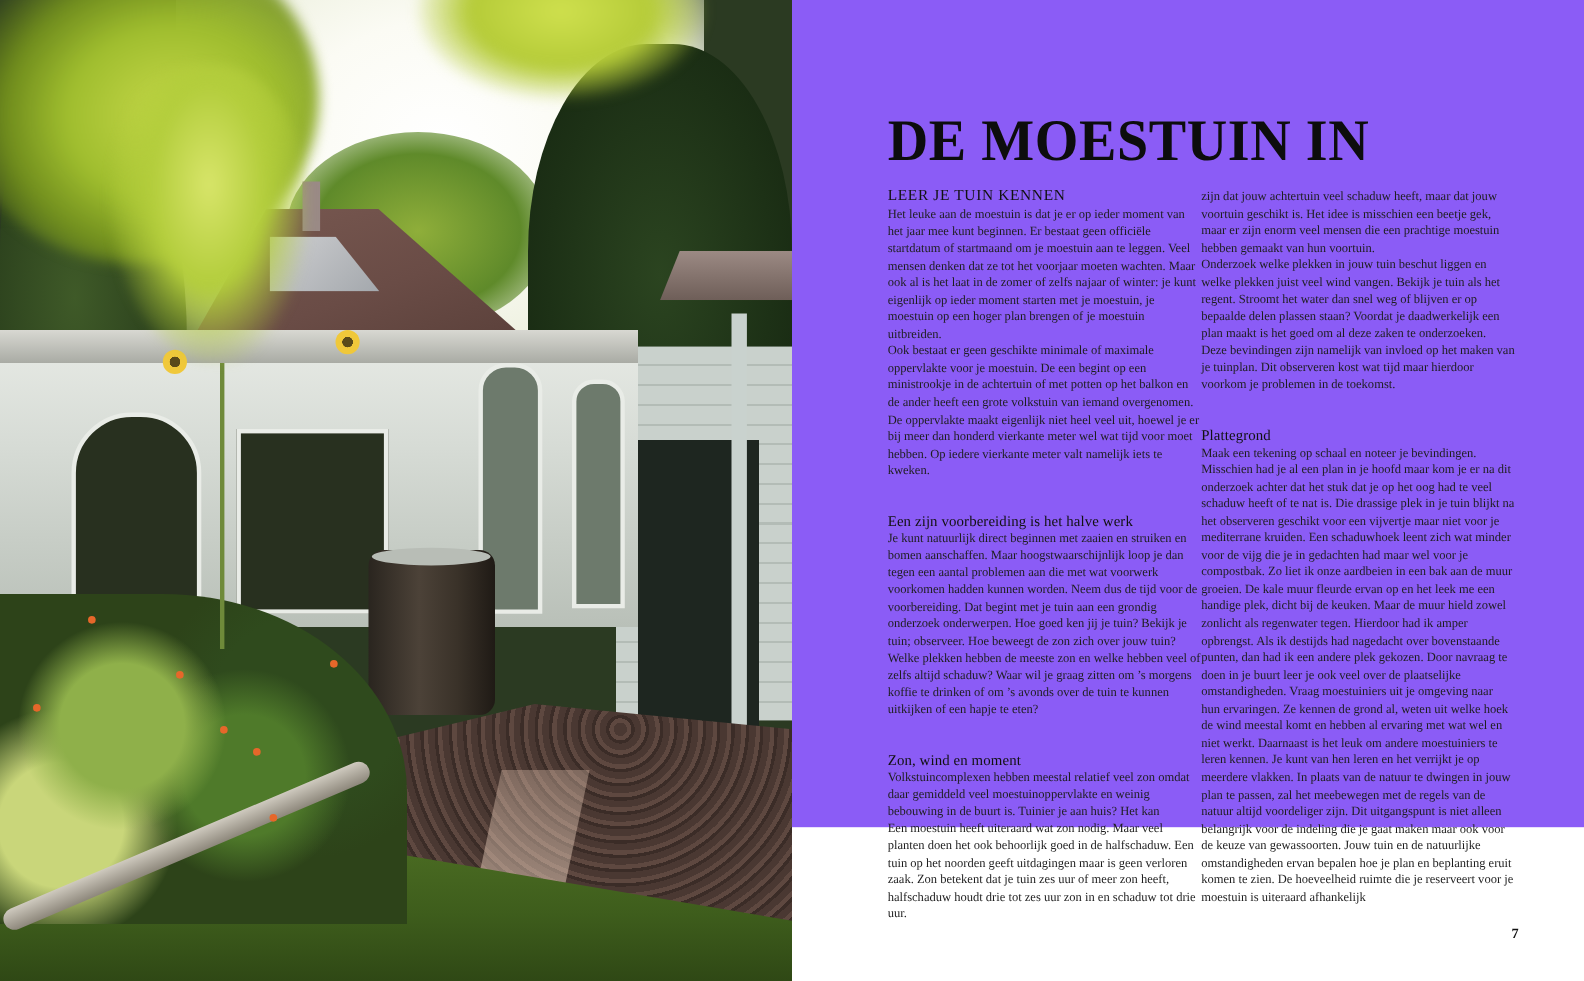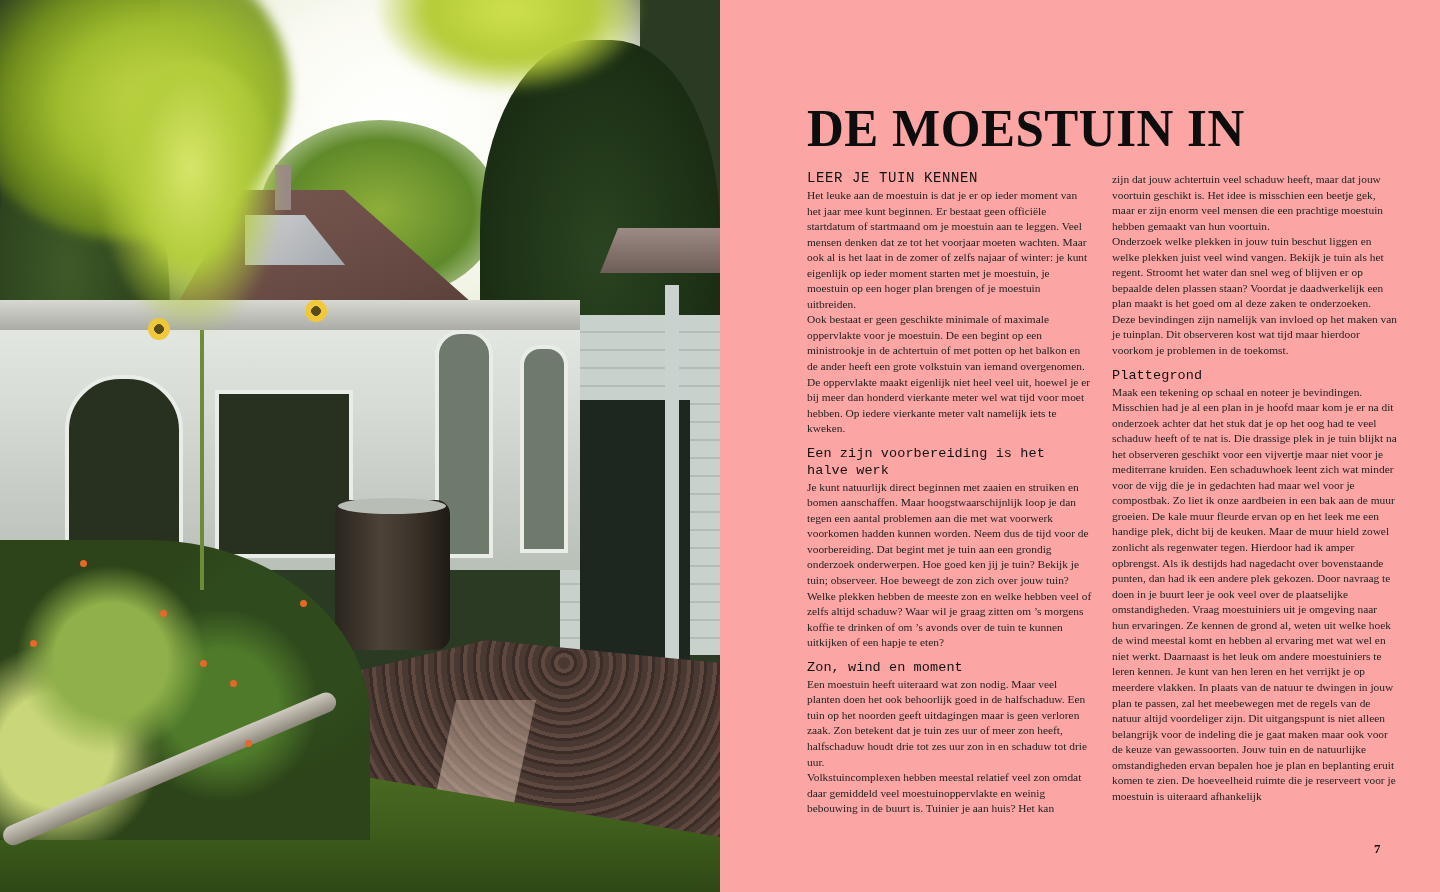--- a/index.html
+++ b/index.html
@@ -82,38 +82,38 @@
       background: radial-gradient(ellipse at 50% 40%, #d8e56a 0%, #b3cd3c 40%, rgba(160,190,50,0) 75%);
       border-radius: 50% 50% 40% 60%; filter: blur(5px); }
     .leaf-blur-3 { left: 380px; top: -70px; width: 260px; height: 160px;
       background: radial-gradient(ellipse at 50% 50%, #cfe04e 0%, #b5cb38 45%, rgba(170,200,60,0) 75%);
       border-radius: 50%; filter: blur(6px); }
     .leaf-blur-4 { left: -30px; top: 0; width: 90px; height: 200px;
       background: radial-gradient(ellipse, #1f2e10 0%, rgba(30,45,15,0) 80%); filter: blur(4px); }
 
     
     .textpage {
-      position: relative; width: 720px; height: 892px; background: #fca5a5; color: #1a1a1a;
+      position: relative; width: 720px; height: 752px; background: #8b5cf6; color: #1a1a1a;
     }
     .title {
       position: absolute; left: 87px; top: 98px; margin: 0;
       font-family: "Liberation Serif", "DejaVu Serif", serif;
       font-weight: 900; font-size: 51px; letter-spacing: 0.5px; color: #0d0d0d;
       transform: scaleY(1.05); transform-origin: left top;
     }
     .col { position: absolute; top: 170px; width: 285px; }
     .col-left { left: 87px; }
-    .col-right { left: 392px; top: 172px; }
+    .col-right { left: 372px; top: 172px; }
     .section-head {
-      font-family: Liberation Mono, monospace;
+      font-family: Liberation Serif, serif;
       font-size: 13.5px; font-weight: normal; color: #111;
       margin: 0 0 1px 0; line-height: 17px; letter-spacing: 0.1px;
     }
     .section-head.caps { font-size: 14px; letter-spacing: 0.6px; }
-    .section-head.spaced { margin-top: 8px; }
+    .section-head.spaced { margin-top: 28px; }
     .para {
       margin: 0; font-size: 11.4px; line-height: 15.55px; color: #1e1e1e;
       font-family: "Liberation Serif", serif;
     }
     .page-number {
       position: absolute; left: 654px; top: 841px;
       font-family: "Liberation Serif", serif; font-weight: bold; font-size: 13px; color: #111;
     }
   </style>
 </head>
@@ -167,22 +167,22 @@
 
     <div class="col col-left">
       <h2 class="section-head caps">LEER JE TUIN KENNEN</h2>
       <p class="para">Het leuke aan de moestuin is dat je er op ieder moment van het jaar mee kunt beginnen. Er bestaat geen officiële startdatum of startmaand om je moestuin aan te leggen. Veel mensen denken dat ze tot het voorjaar moeten wachten. Maar ook al is het laat in de zomer of zelfs najaar of winter: je kunt eigenlijk op ieder moment starten met je moestuin, je moestuin op een hoger plan brengen of je moestuin uitbreiden.</p>
       <p class="para">Ook bestaat er geen geschikte minimale of maximale oppervlakte voor je moestuin. De een begint op een ministrookje in de achtertuin of met potten op het balkon en de ander heeft een grote volkstuin van iemand overgenomen. De oppervlakte maakt eigenlijk niet heel veel uit, hoewel je er bij meer dan honderd vierkante meter wel wat tijd voor moet hebben. Op iedere vierkante meter valt namelijk iets te kweken.</p>
 
       <h2 class="section-head spaced">Een zijn voorbereiding is het halve werk</h2>
       <p class="para">Je kunt natuurlijk direct beginnen met zaaien en struiken en bomen aanschaffen. Maar hoogstwaarschijnlijk loop je dan tegen een aantal problemen aan die met wat voorwerk voorkomen hadden kunnen worden. Neem dus de tijd voor de voorbereiding. Dat begint met je tuin aan een grondig onderzoek onderwerpen. Hoe goed ken jij je tuin? Bekijk je tuin; observeer. Hoe beweegt de zon zich over jouw tuin? Welke plekken hebben de meeste zon en welke hebben veel of zelfs altijd schaduw? Waar wil je graag zitten om ’s morgens koffie te drinken of om ’s avonds over de tuin te kunnen uitkijken of een hapje te eten?</p>
 
       <h2 class="section-head spaced">Zon, wind en moment</h2>
+      <p class="para">Volkstuincomplexen hebben meestal relatief veel zon omdat daar gemiddeld veel moestuinoppervlakte en weinig bebouwing in de buurt is. Tuinier je aan huis? Het kan</p>
       <p class="para">Een moestuin heeft uiteraard wat zon nodig. Maar veel planten doen het ook behoorlijk goed in de halfschaduw. Een tuin op het noorden geeft uitdagingen maar is geen verloren zaak. Zon betekent dat je tuin zes uur of meer zon heeft, halfschaduw houdt drie tot zes uur zon in en schaduw tot drie uur.</p>
-      <p class="para">Volkstuincomplexen hebben meestal relatief veel zon omdat daar gemiddeld veel moestuinoppervlakte en weinig bebouwing in de buurt is. Tuinier je aan huis? Het kan</p>
     </div>
 
     <div class="col col-right">
       <p class="para">zijn dat jouw achtertuin veel schaduw heeft, maar dat jouw voortuin geschikt is. Het idee is misschien een beetje gek, maar er zijn enorm veel mensen die een prachtige moestuin hebben gemaakt van hun voortuin.</p>
       <p class="para">Onderzoek welke plekken in jouw tuin beschut liggen en welke plekken juist veel wind vangen. Bekijk je tuin als het regent. Stroomt het water dan snel weg of blijven er op bepaalde delen plassen staan? Voordat je daadwerkelijk een plan maakt is het goed om al deze zaken te onderzoeken. Deze bevindingen zijn namelijk van invloed op het maken van je tuinplan. Dit observeren kost wat tijd maar hierdoor voorkom je problemen in de toekomst.</p>
 
       <h2 class="section-head spaced">Plattegrond</h2>
       <p class="para">Maak een tekening op schaal en noteer je bevindingen. Misschien had je al een plan in je hoofd maar kom je er na dit onderzoek achter dat het stuk dat je op het oog had te veel schaduw heeft of te nat is. Die drassige plek in je tuin blijkt na het observeren geschikt voor een vijvertje maar niet voor je mediterrane kruiden. Een schaduwhoek leent zich wat minder voor de vijg die je in gedachten had maar wel voor je compostbak. Zo liet ik onze aardbeien in een bak aan de muur groeien. De kale muur fleurde ervan op en het leek me een handige plek, dicht bij de keuken. Maar de muur hield zowel zonlicht als regenwater tegen. Hierdoor had ik amper opbrengst. Als ik destijds had nagedacht over bovenstaande punten, dan had ik een andere plek gekozen. Door navraag te doen in je buurt leer je ook veel over de plaatselijke omstandigheden. Vraag moestuiniers uit je omgeving naar hun ervaringen. Ze kennen de grond al, weten uit welke hoek de wind meestal komt en hebben al ervaring met wat wel en niet werkt. Daarnaast is het leuk om andere moestuiniers te leren kennen. Je kunt van hen leren en het verrijkt je op meerdere vlakken. In plaats van de natuur te dwingen in jouw plan te passen, zal het meebewegen met de regels van de natuur altijd voordeliger zijn. Dit uitgangspunt is niet alleen belangrijk voor de indeling die je gaat maken maar ook voor de keuze van gewassoorten. Jouw tuin en de natuurlijke omstandigheden ervan bepalen hoe je plan en beplanting eruit komen te zien. De hoeveelheid ruimte die je reserveert voor je moestuin is uiteraard afhankelijk</p>
     </div>
 

